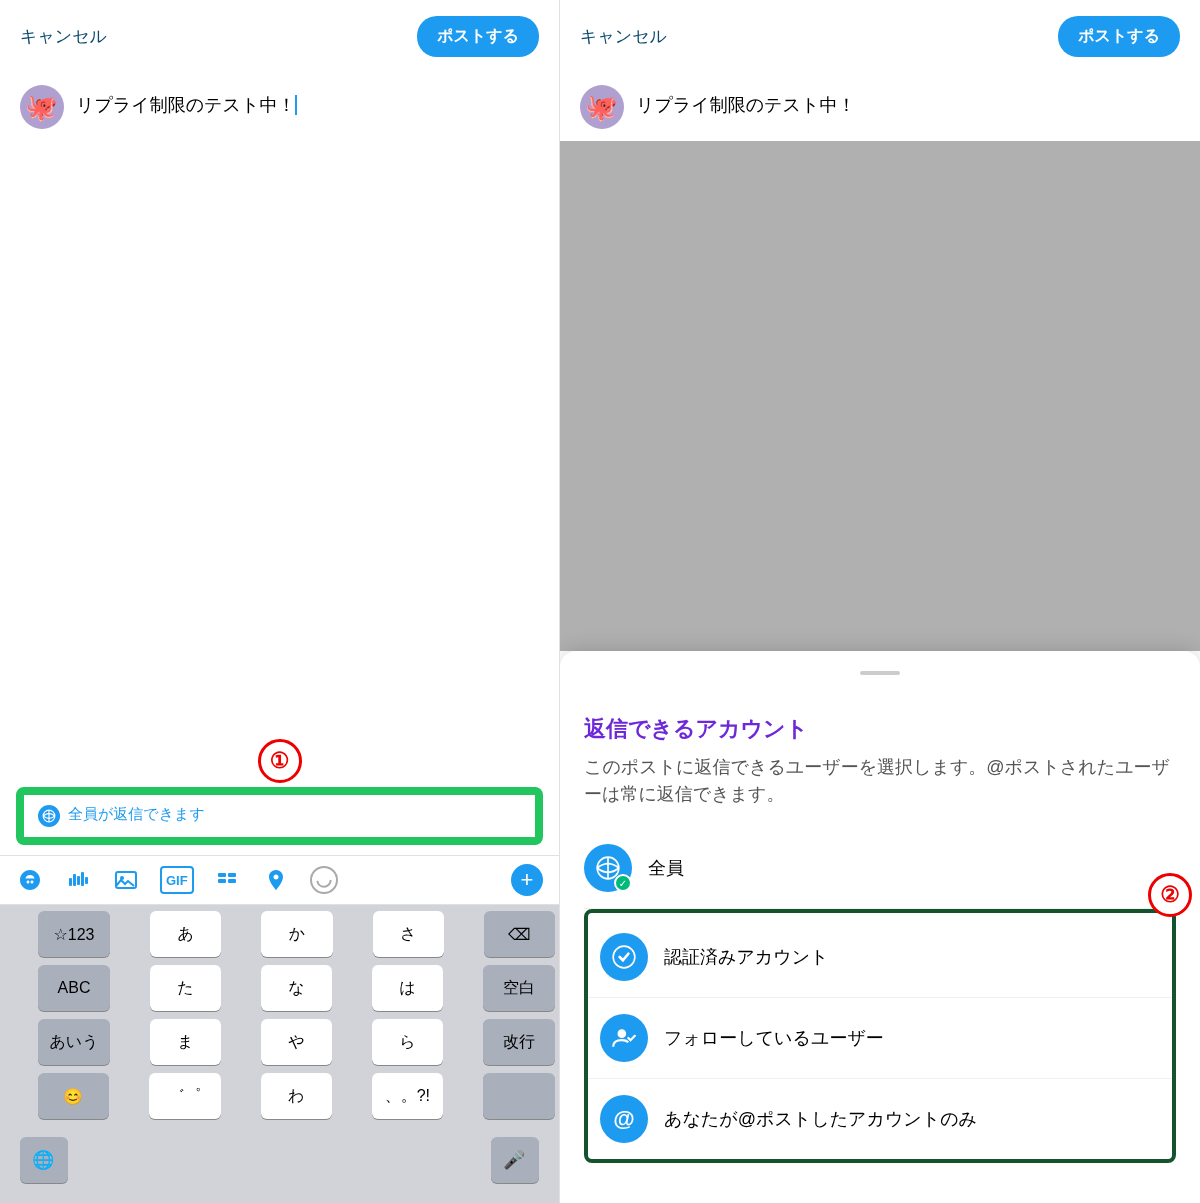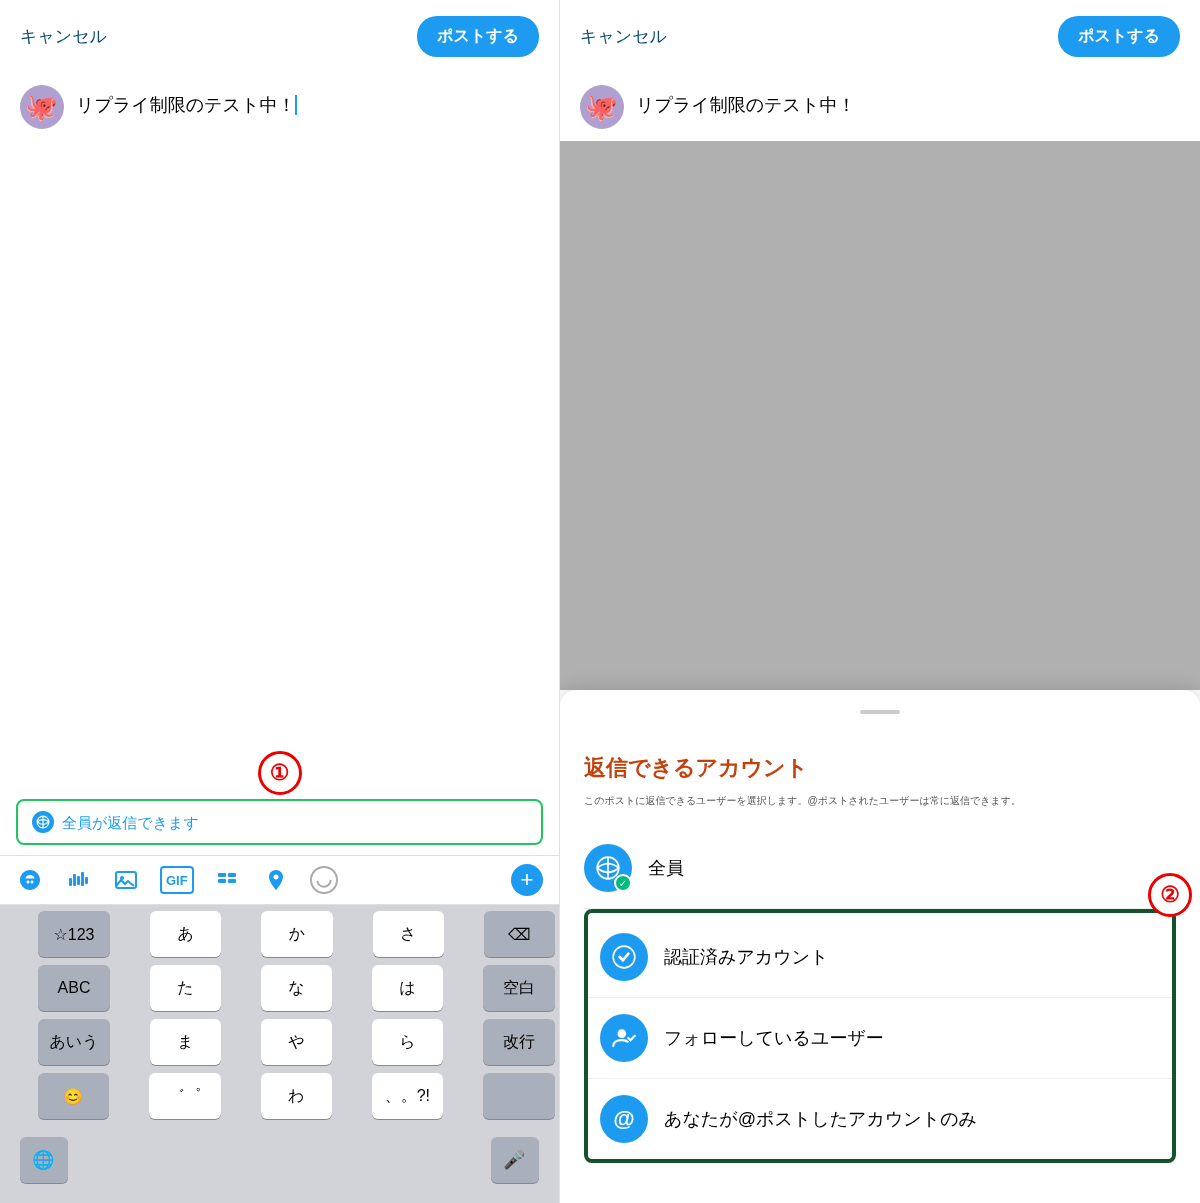--- a/index.html
+++ b/index.html
@@ -112,23 +112,23 @@
       align-items: center;
       justify-content: center;
       font-size: 22px;
       font-weight: bold;
       color: #e00;
       z-index: 10;
     }
 
     .reply-restriction-bar {
       display: flex;
-      align-items: flex-end;
+      align-items: flex-start;
       gap: 8px;
-      border: 2px solid #22c55e;
+      border: 8px solid #22c55e;
       border-radius: 8px;
       padding: 10px 14px;
       background: #fff;
       cursor: pointer;
     }
 
     .reply-icon {
       width: 22px;
       height: 22px;
       border-radius: 50%;
@@ -302,27 +302,27 @@
       width: 40px;
       height: 4px;
       background: #ccc;
       border-radius: 2px;
       margin: 0 auto 20px auto;
     }
 
     .sheet-title {
       font-size: 22px;
       font-weight: bold;
-      color: #c2410c;
+      color: #6d28d9;
       margin-bottom: 10px;
       margin-top: 39px;
     }
 
     .sheet-desc {
-      font-size: 10px;
+      font-size: 18px;
       color: #555;
       line-height: 1.5;
       margin-bottom: 20px;
     }
 
     .reply-option {
       display: flex;
       align-items: center;
       gap: 16px;
       padding: 16px 0;

